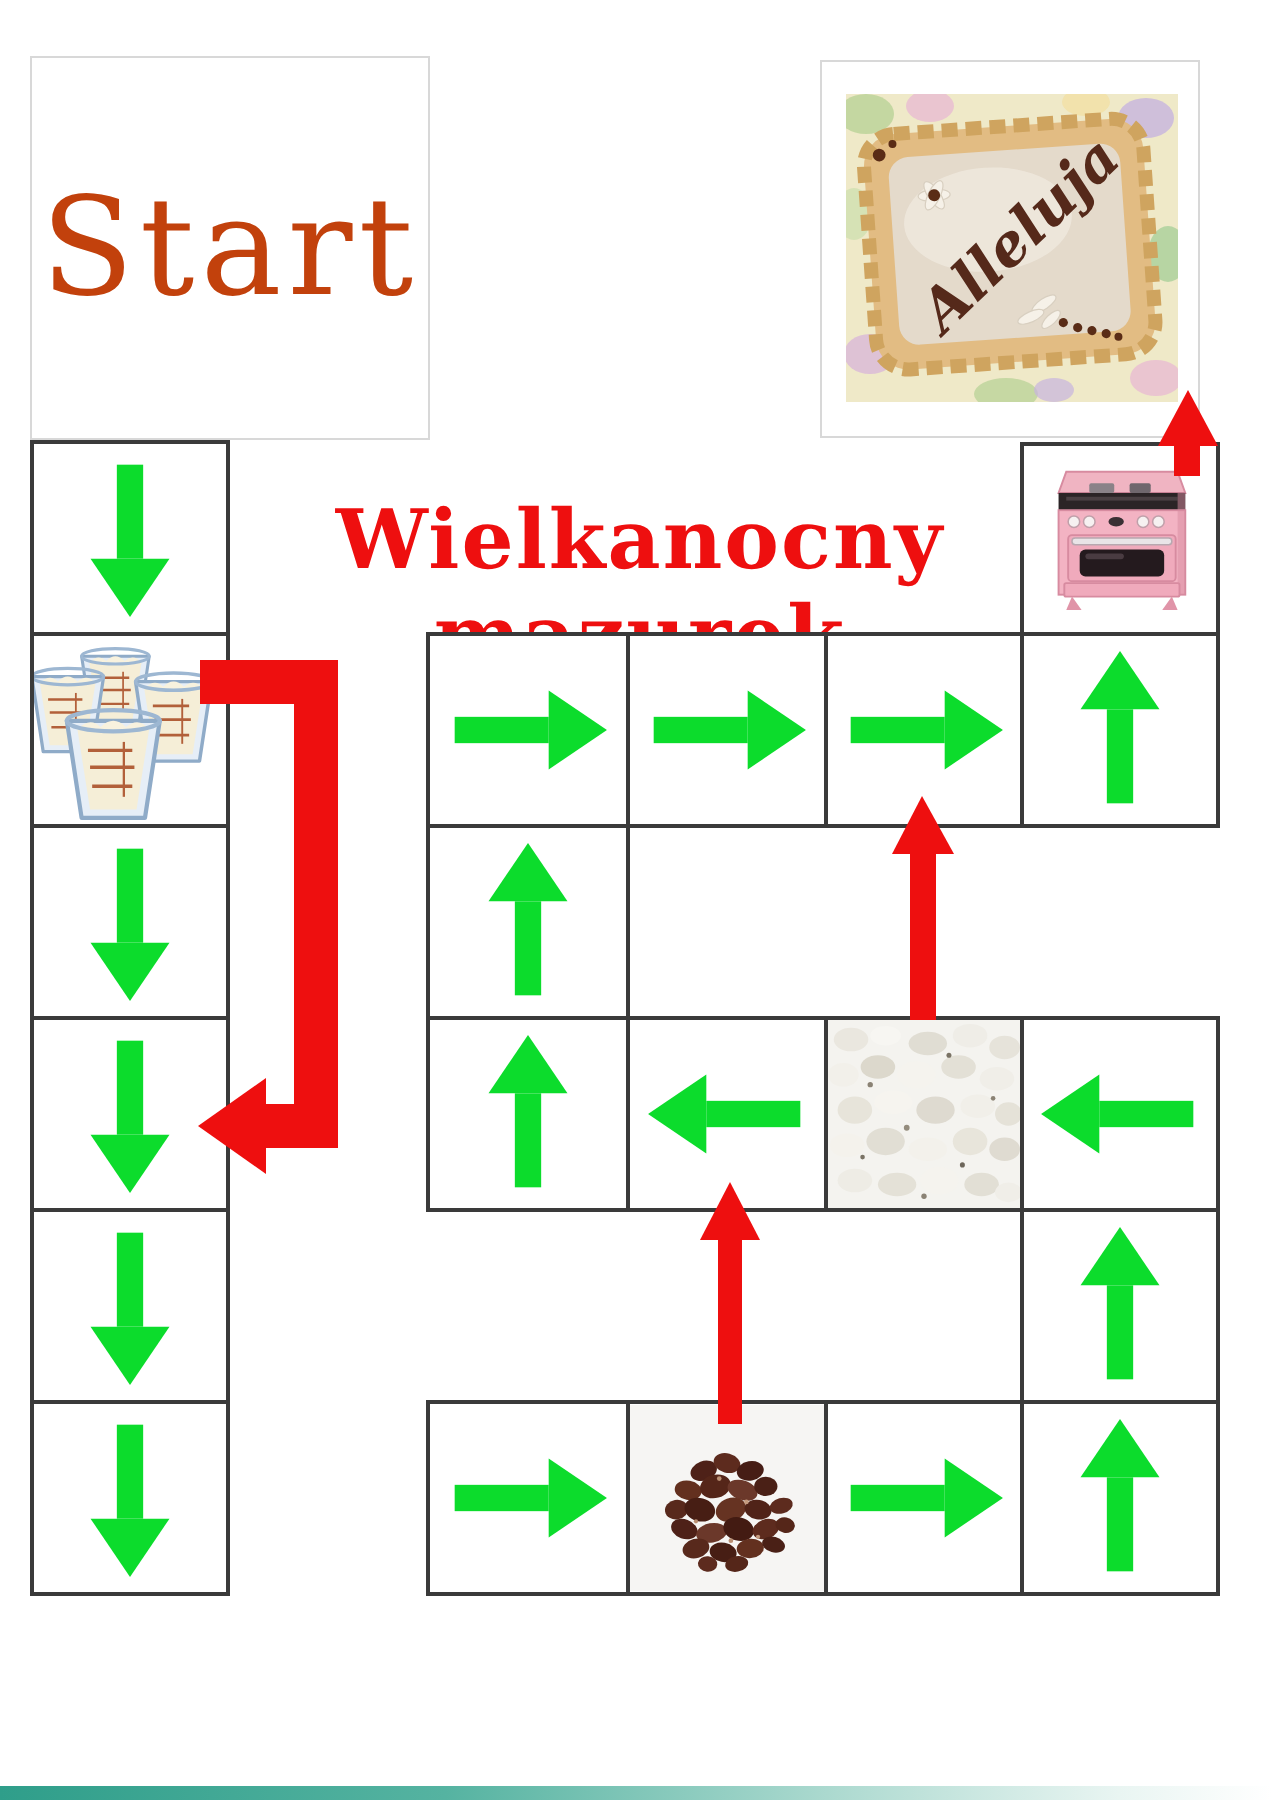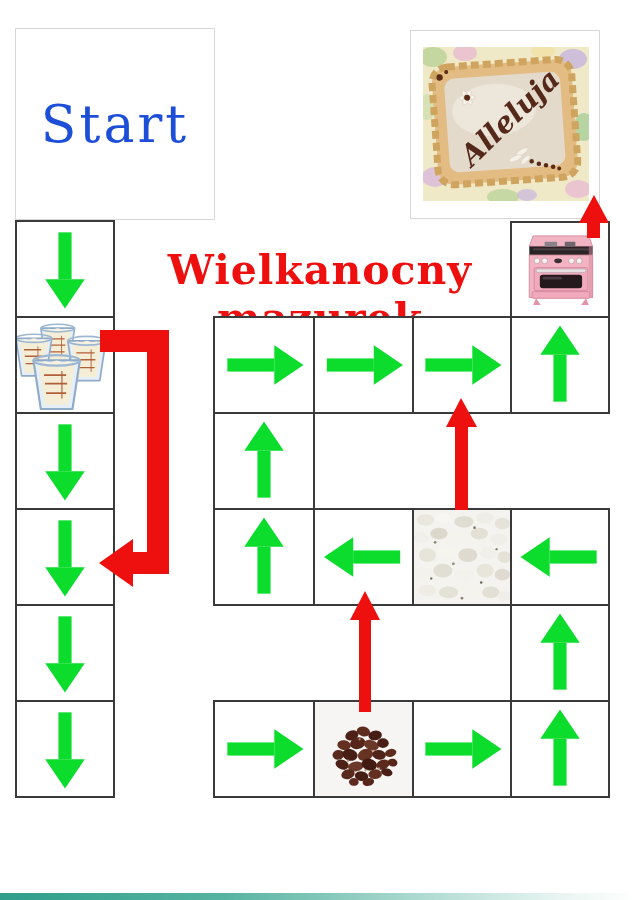--- a/index.html
+++ b/index.html
@@ -1,21 +1,21 @@
 <!DOCTYPE html>
 <html style="--green: #0CDC2C; --red: #EE0F0F; --border: #3A3A3A; --boxborder: #D8D8D8; --footer: #2F9E8A;"><head>
 <meta charset="utf-8">
 <style>
   html,body{margin:0;padding:0;background:#fff}
   .screen{position:relative;width:636px;height:900px;background:#fff;overflow:hidden;
           font-family:"DejaVu Serif",serif}
   .box{position:absolute;box-sizing:border-box;background:#fff}
   #start-box{left:15px;top:28px;width:200px;height:192px;border:1px solid var(--boxborder,#d8d8d8);
              display:flex;align-items:center;justify-content:center}
-  #start-label{font-size:52px;letter-spacing:3px;color:#1d4ed8}
+  #start-label{font-size:68px;letter-spacing:3px;color:#c2410c}
   #cake-box{left:410px;top:30px;width:190px;height:189px;border:1px solid var(--boxborder,#d8d8d8)}
   #cake-box svg{position:absolute;left:12px;top:16px}
   #board-title{position:absolute;left:128px;top:246px;width:384px;text-align:center;
                font-weight:bold;font-size:41px;letter-spacing:1px;color:var(--red,#ee0f0f)}
   #board{position:absolute;left:0;top:0;width:636px;height:900px}
   .cell{position:absolute;box-sizing:border-box;border:2px solid var(--border,#3a3a3a);background:#fff}
   .cell svg{width:100%;height:100%;display:block}
   .dir-down  svg{transform:rotate(90deg)}
   .dir-left  svg{transform:rotate(180deg)}
   .dir-up    svg{transform:rotate(-90deg)}

